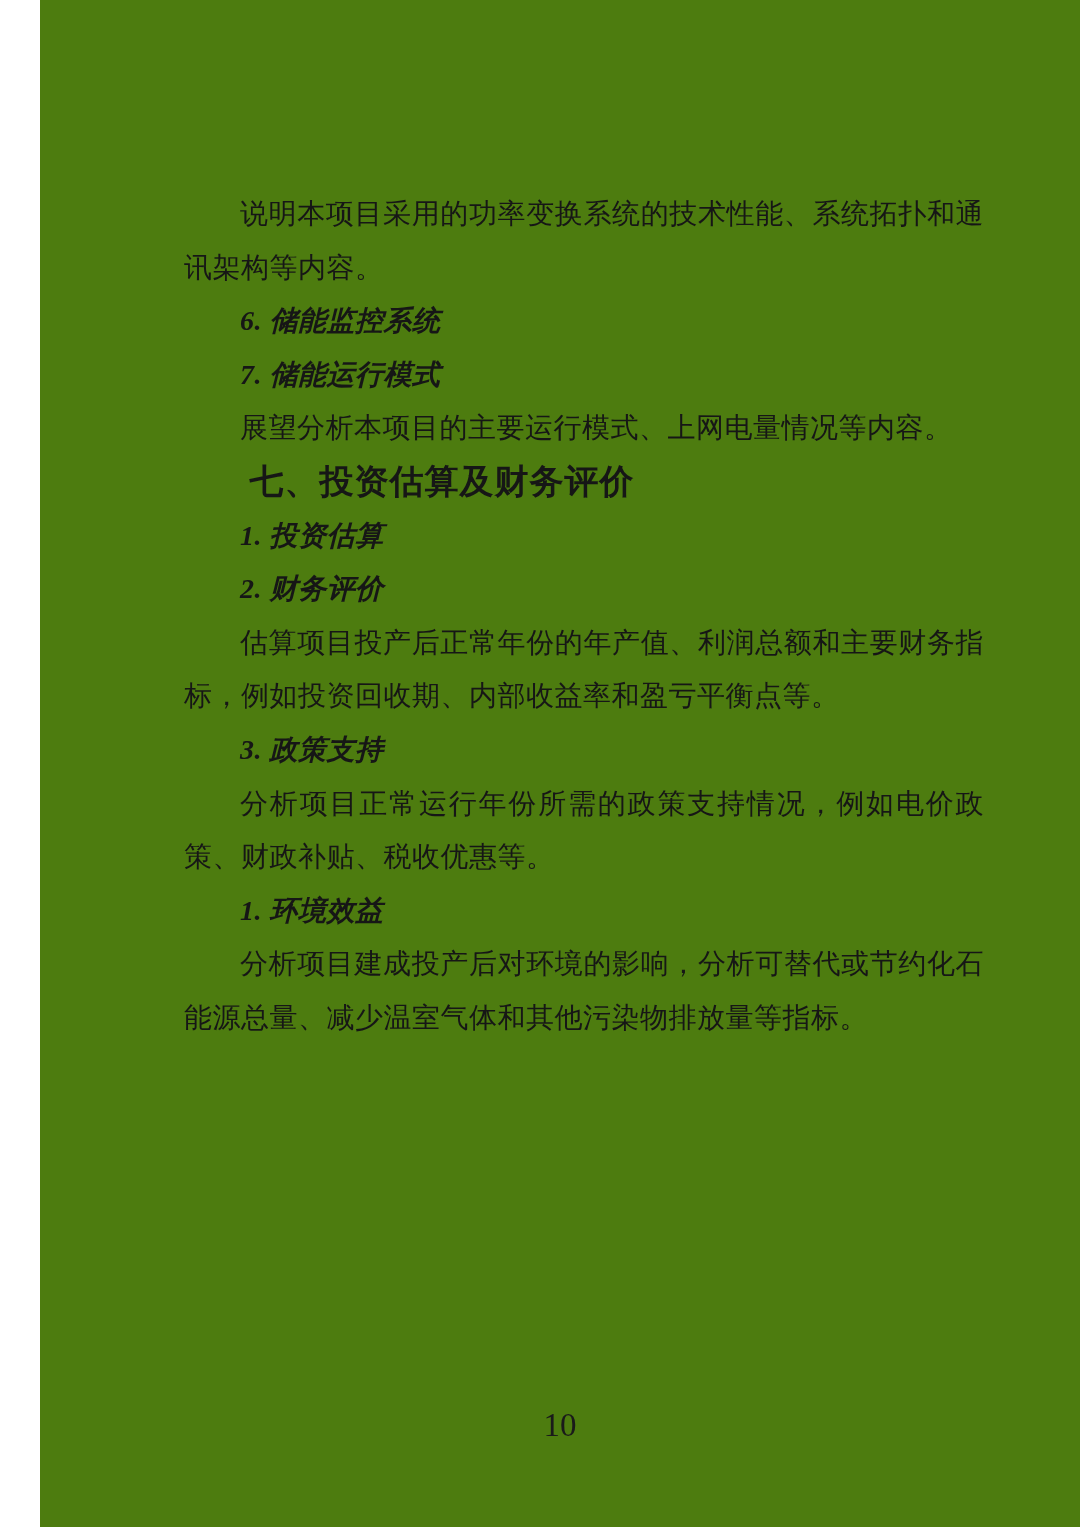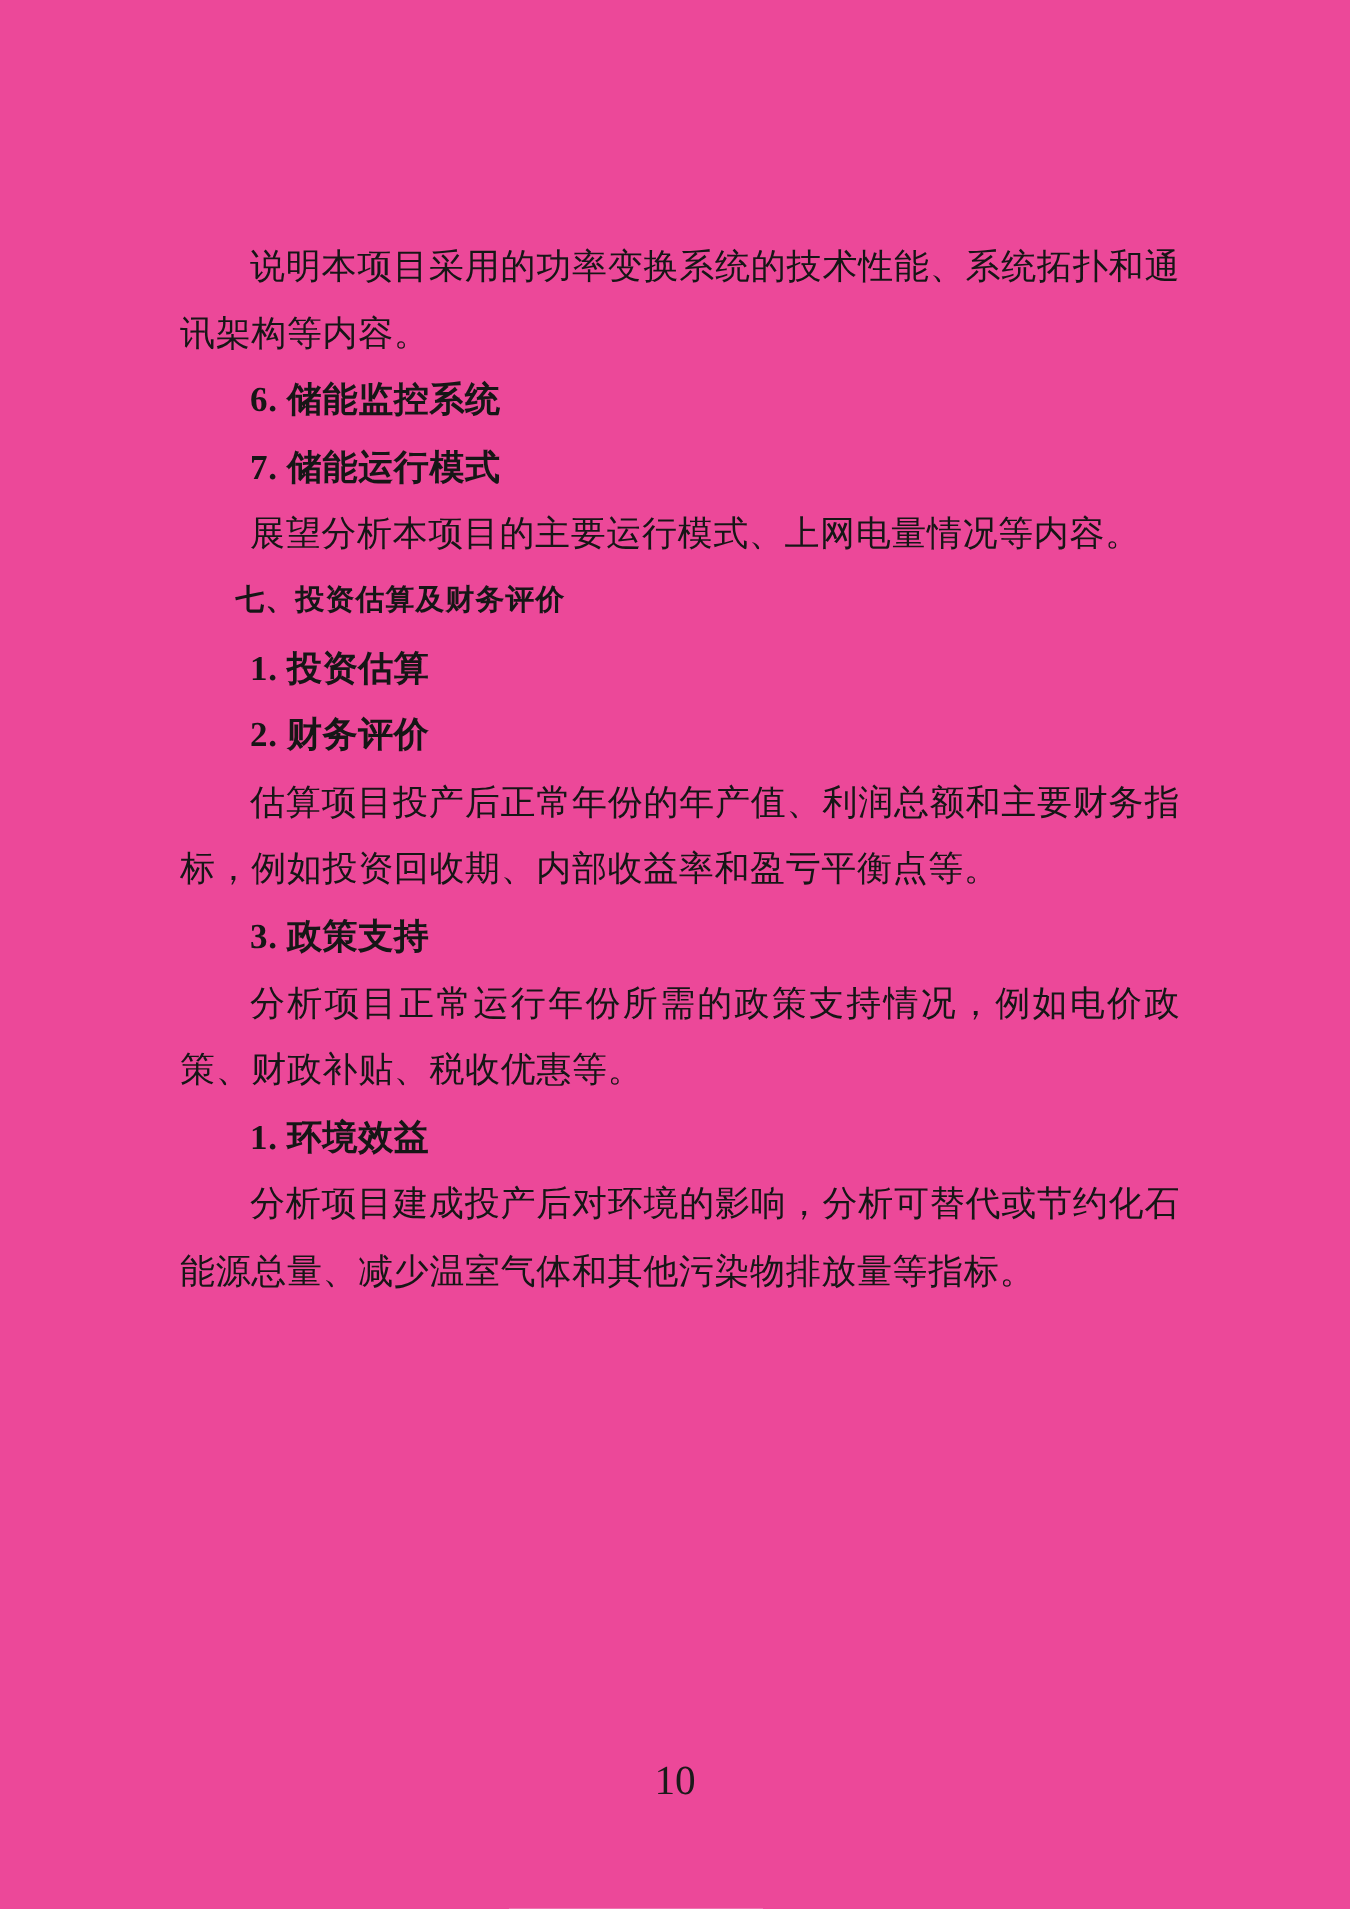--- a/index.html
+++ b/index.html
@@ -10,21 +10,22 @@
   body {
     width: 1080px;
     height: 1527px;
     position: relative;
     overflow: hidden;
     color: #161616;
   }
   .page {
     position: absolute;
     inset: 0;
-    background: #ec4899;
+    background: #4d7c0f;
+    margin-left: 40px;
   }
   .content {
     position: absolute;
     left: 144px;
     top: 187px;
     width: 800px;
   }
   .content > * {
     margin: 0;
     padding: 0;
@@ -40,26 +41,27 @@
     letter-spacing: 0.5px;
   }
   
   .h-num {
     font-family: "Liberation Serif", "DejaVu Serif", serif;
     font-weight: 700;
     font-size: 28px;
     line-height: 53.6px;
     text-indent: 2em;
     letter-spacing: 0.5px;
+    font-style: italic;
   }
   
   .h-major {
-    font-family: Liberation Mono, monospace;
+    font-family: Liberation Sans, sans-serif;
     font-weight: 700;
-    font-size: 23px;
+    font-size: 34px;
     line-height: 53.6px;
     text-indent: 1.93em;
     letter-spacing: 1px;
   }
   .page-footer {
     position: absolute;
     left: 0;
     top: 1407px;
     width: 100%;
     text-align: center;

